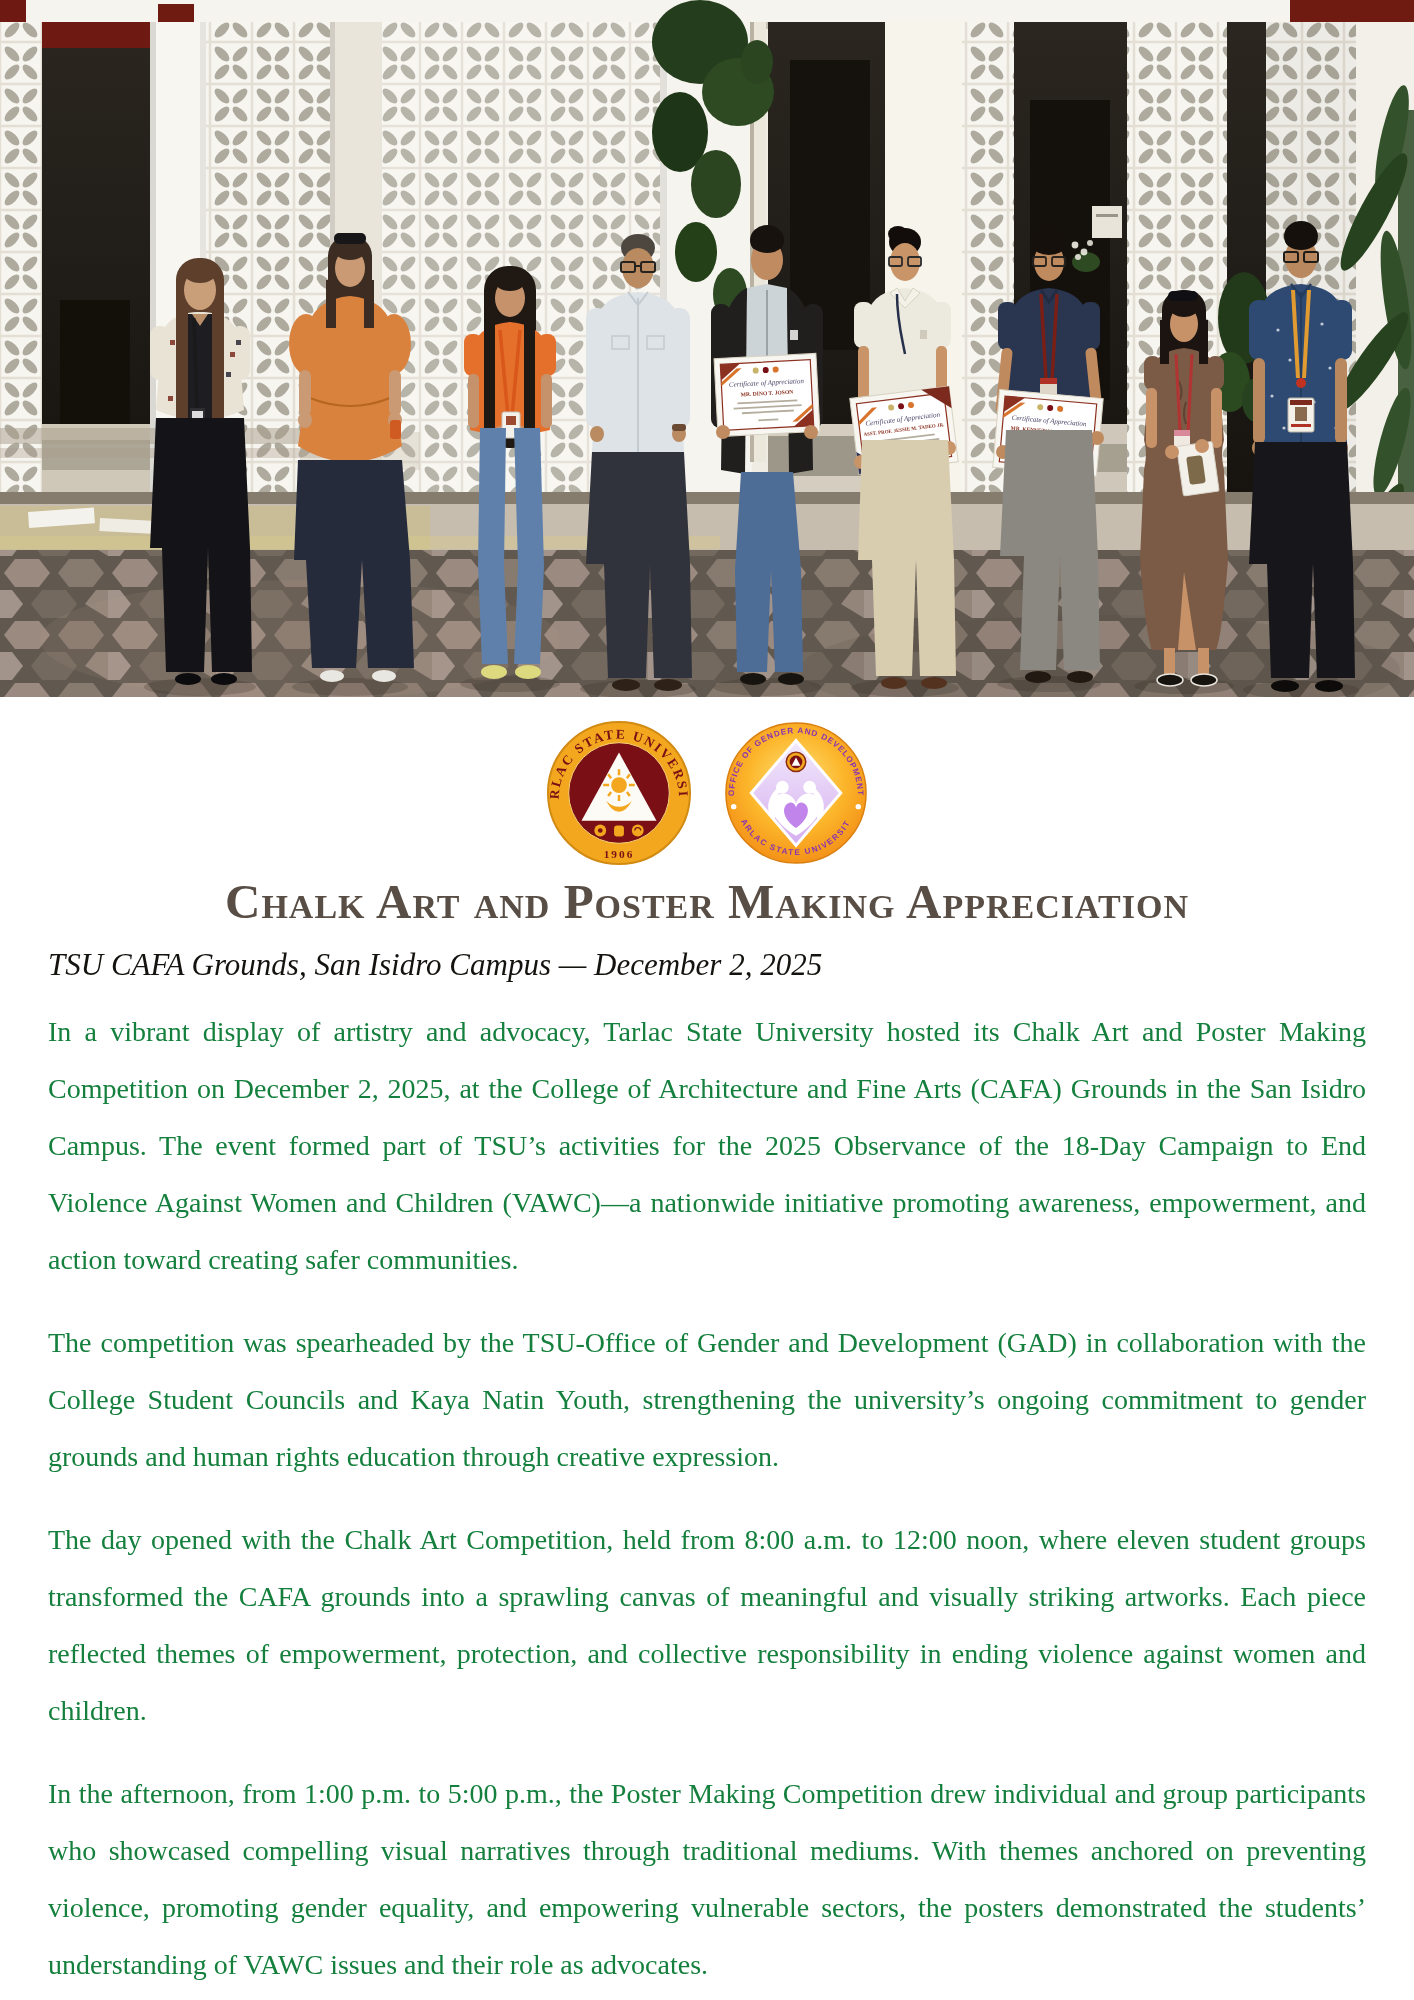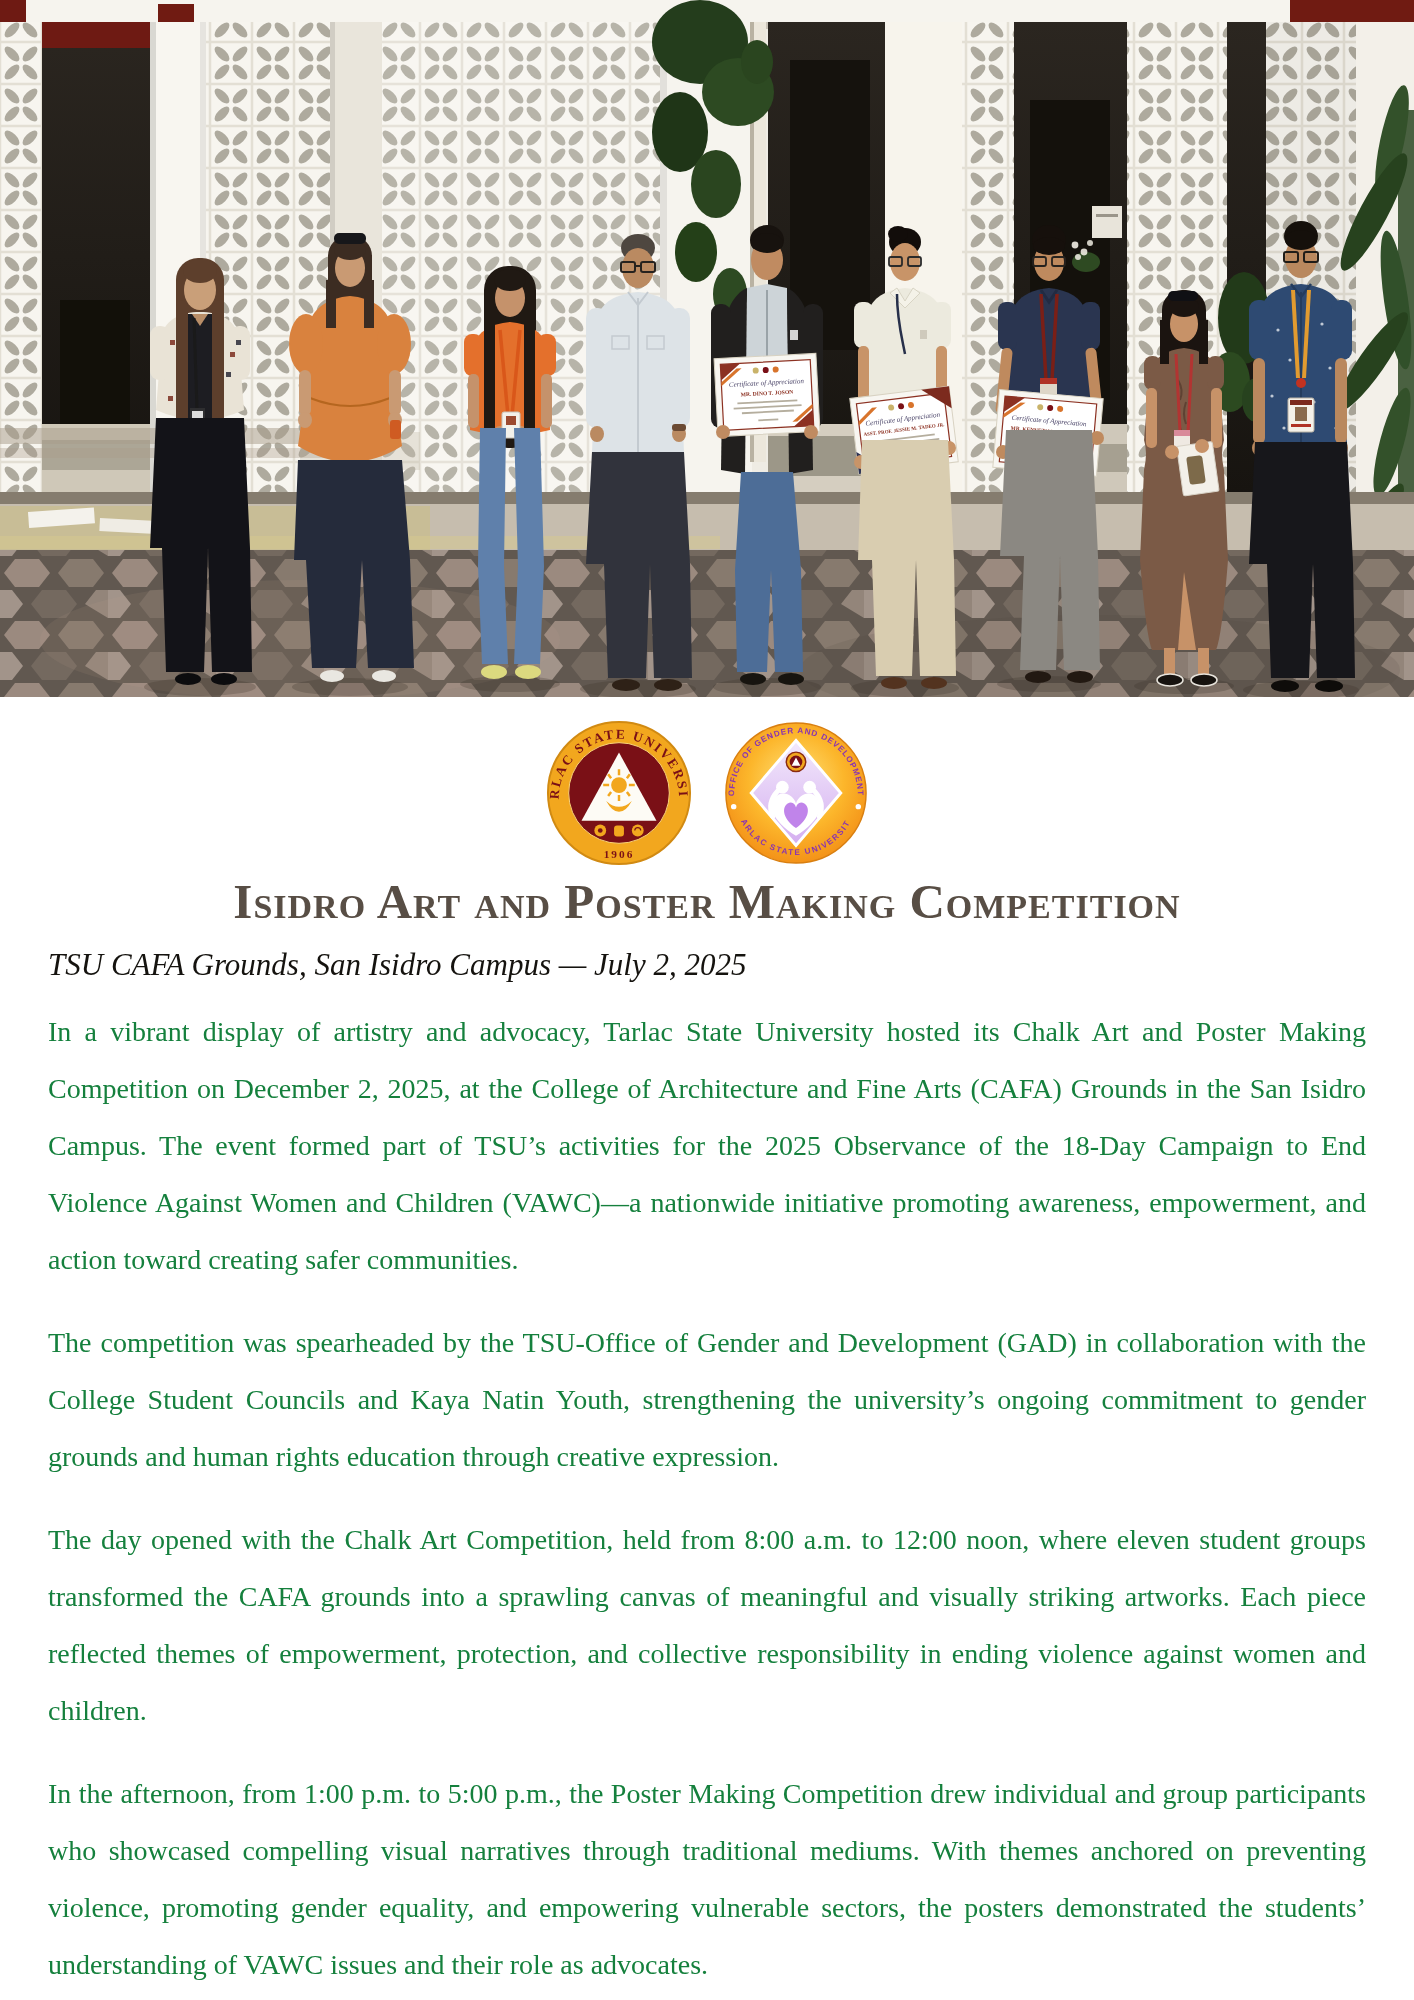--- a/index.html
+++ b/index.html
@@ -512,18 +512,18 @@
       <path d="M0,36 C-13,27 -15,16 -9,11 C-4,8 -1,11 0,15 C1,11 4,8 9,11 C15,16 13,27 0,36 Z" fill="#c084ea"></path>
     </g>
     <g transform="translate(0,-32)">
       <circle r="10" fill="#f2a71e" stroke="#8a2b10" stroke-width="1.5"></circle>
       <circle r="6.5" fill="#7a1016"></circle>
       <path d="M0,-4.5 L4.5,4 L-4.5,4 Z" fill="#ffffff"></path>
     </g>
   </svg>
 </div>
 
-<h1 class="article-title">Isidro Art and Poster Making Competition</h1>
-<p class="byline">TSU CAFA Grounds, San Isidro Campus — July 2, 2025</p>
+<h1 class="article-title">Chalk Art and Poster Making Appreciation</h1>
+<p class="byline">TSU CAFA Grounds, San Isidro Campus — December 2, 2025</p>
 <p class="para">In a vibrant display of artistry and advocacy, Tarlac State University hosted its Chalk Art and Poster Making Competition on December 2, 2025, at the College of Architecture and Fine Arts (CAFA) Grounds in the San Isidro Campus. The event formed part of TSU’s activities for the 2025 Observance of the 18-Day Campaign to End Violence Against Women and Children (VAWC)—a nationwide initiative promoting awareness, empowerment, and action toward creating safer communities.</p>
 <p class="para">The competition was spearheaded by the TSU-Office of Gender and Development (GAD) in collaboration with the College Student Councils and Kaya Natin Youth, strengthening the university’s ongoing commitment to gender grounds and human rights education through creative expression.</p>
 <p class="para">The day opened with the Chalk Art Competition, held from 8:00 a.m. to 12:00 noon, where eleven student groups transformed the CAFA grounds into a sprawling canvas of meaningful and visually striking artworks. Each piece reflected themes of empowerment, protection, and collective responsibility in ending violence against women and children.</p>
 <p class="para">In the afternoon, from 1:00 p.m. to 5:00 p.m., the Poster Making Competition drew individual and group participants who showcased compelling visual narratives through traditional mediums. With themes anchored on preventing violence, promoting gender equality, and empowering vulnerable sectors, the posters demonstrated the students’ understanding of VAWC issues and their role as advocates.</p>
 
 </body></html>

